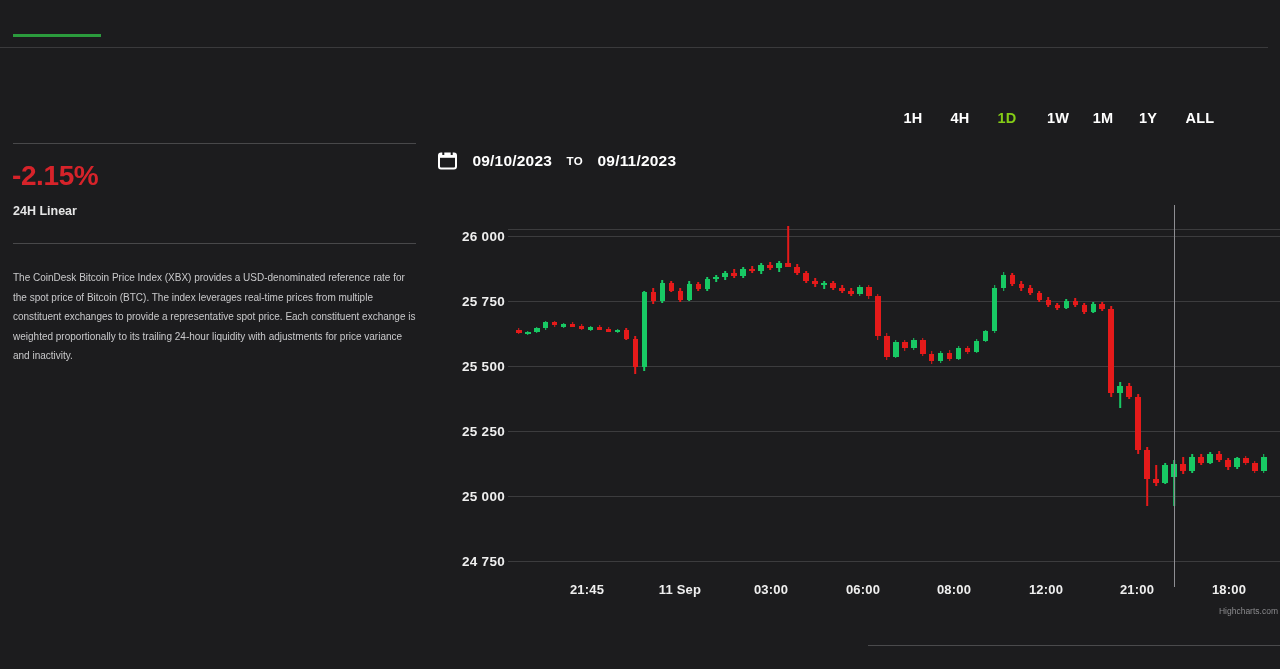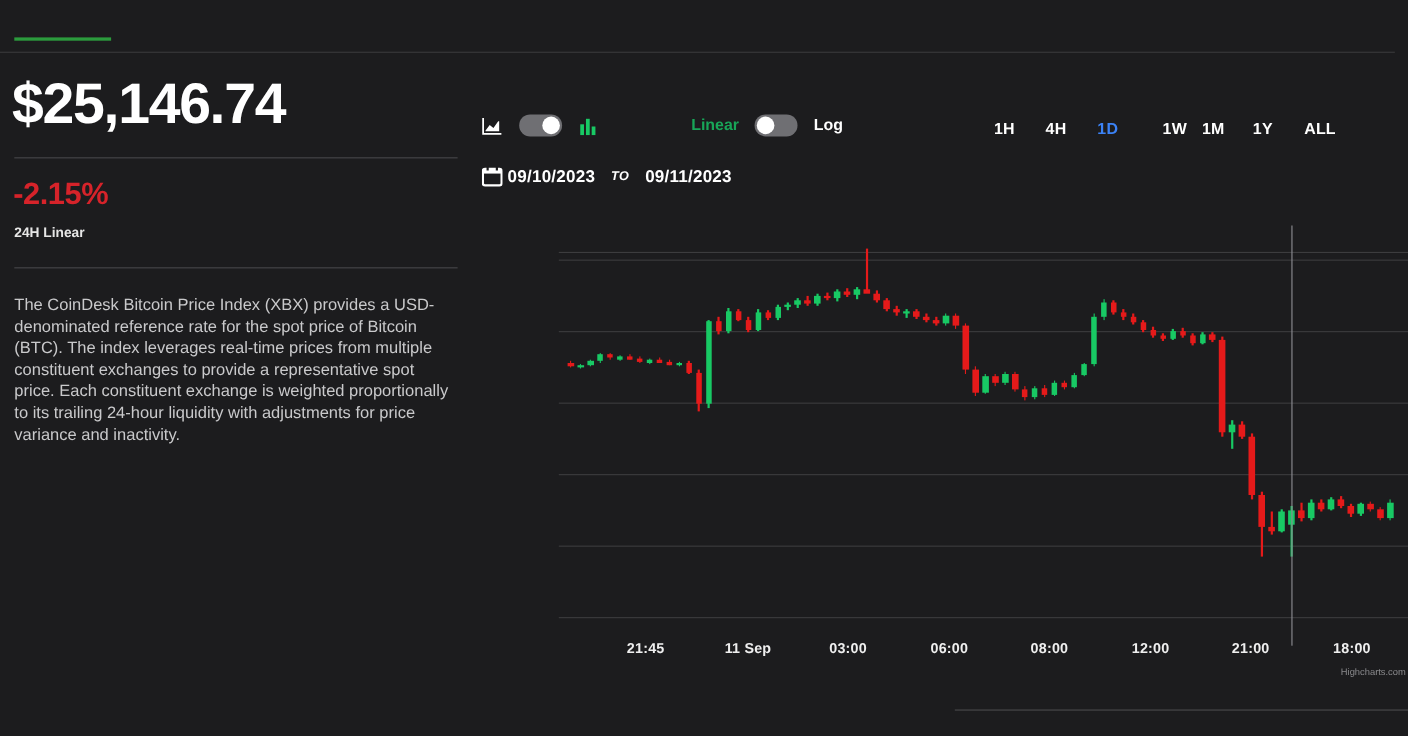--- a/index.html
+++ b/index.html
@@ -34,21 +34,21 @@
     color: #d6232a; font-size: 28px; font-weight: bold; letter-spacing: -.4px;
   }
   .change-label {
     position: absolute; left: 13px; top: 204px;
     color: #e6e6e6; font-size: 12.5px; font-weight: bold;
   }
   .rule-2 { position: absolute; left: 13px; top: 243px; width: 403px; height: 1px; background: #48484a; }
 
   .desc {
     position: absolute; left: 13px; top: 268px; width: 404px;
-    color: #c9c9cb; font-size: 15px; line-height: 19.6px;
+    color: #c9c9cb; font-size: 10px; line-height: 19.6px;
   }
 
   
   #right { position: absolute; left: 430px; top: 0; width: 850px; height: 669px; }
 
   .toolbar-row { position: absolute; }
   .row1 { left: 8px; top: 104px; height: 32px; }
 
   .icon-area { width: 19px; height: 17px; display: inline-block; vertical-align: middle; }
   .icon-bars { width: 15px; height: 17px; display: inline-block; vertical-align: middle; }
@@ -71,21 +71,21 @@
   .row2 { left: 8px; top: 151px; height: 26px; }
   .cal-icon { width: 19px; height: 19px; display: inline-block; vertical-align: middle; }
   .date-txt { color: #ffffff; font-size: 15.5px; font-weight: bold; vertical-align: middle; display: inline-block; letter-spacing: .2px; }
   .to-txt { color: #ffffff; font-size: 11.5px; font-weight: bold; vertical-align: middle; display: inline-block; letter-spacing: .4px; }
 
   .ranges { position: absolute; left: 466px; top: 108px; }
   .range-btn {
     display: inline-block; color: #ffffff; font-size: 14.5px; font-weight: bold;
     padding: 2px 0; text-align: center; letter-spacing: .2px;
   }
-  .range-btn.active { color: #3b82f6; }
+  .range-btn.active { color: #84cc16; }
 
   
   #chart { position: absolute; left: 0px; top: 205px; width: 850px; height: 410px; }
   .ylab {
     position: absolute; right: 0; color: #efefef; font-size: 13.5px; font-weight: bold;
     text-align: right; letter-spacing: .3px; transform: translateY(-50%);
   }
   .ycol { position: absolute; left: 8px; top: 0; width: 67px; height: 410px; }
   .plot { position: absolute; left: 78px; top: 0; width: 772px; height: 382px; }
   .gridline { position: absolute; left: 0; width: 772px; height: 1px; background: #3c3c3e; }
@@ -109,84 +109,65 @@
 </head>
 <body>
 
 <div id="app">
 
   <div id="left">
 
     <div class="tab-underline"></div>
     <div class="tabbar-rule"></div>
 
-    <div class="price">$25,146.74</div>
     <div class="rule-1"></div>
 
     <div class="change">-2.15%</div>
     <div class="change-label">24H Linear</div>
     <div class="rule-2"></div>
 
     <div class="desc">The CoinDesk Bitcoin Price Index (XBX) provides a USD-denominated reference rate for the spot price of Bitcoin (BTC). The index leverages real-time prices from multiple constituent exchanges to provide a representative spot price. Each constituent exchange is weighted proportionally to its trailing 24-hour liquidity with adjustments for price variance and inactivity.</div>
   </div>
 
   <div id="right">
 
-    <div class="toolbar-row row1">
-      <span class="icon-area">
-        <svg viewBox="0 0 19 17" width="19" height="17">
-          <path d="M1.2 1.2 V15.8 H17.8" fill="none" stroke="#ffffff" stroke-width="1.6"></path>
-          <path d="M3.4 12.6 L7.2 7.6 L10.6 10.4 L14.9 4.2 L15.8 4.2 L15.8 13.4 L3.4 13.4 Z" fill="#ffffff"></path>
-        </svg>
-      </span>
-
-      <span class="switch on" style="margin-left:11px;">
-        <span class="knob"></span>
-      </span>
-
-      <span class="icon-bars" style="margin-left:11px;">
-        <svg viewBox="0 0 15 17" width="15" height="17">
-          <rect x="0.5" y="7" width="3.4" height="10" fill="#18c964"></rect>
-          <rect x="5.7" y="2" width="3.4" height="15" fill="#18c964"></rect>
-          <rect x="10.9" y="9" width="3.4" height="8" fill="#18c964"></rect>
-        </svg>
-      </span>
-
-      <span class="tgl-text tgl-green" style="margin-left:82px;">Linear</span>
-      <span class="switch off" style="margin-left:10px;">
-        <span class="knob"></span>
-      </span>
-      <span class="tgl-text tgl-white" style="margin-left:10px;">Log</span>
-    </div>
 
     <div class="toolbar-row row2">
       <span class="cal-icon">
         <svg viewBox="0 0 19 19" width="19" height="19">
           <rect x="1" y="2.6" width="17" height="15" rx="2" fill="none" stroke="#ffffff" stroke-width="2"></rect>
           <rect x="1" y="2.6" width="17" height="4.2" fill="#ffffff"></rect>
           <rect x="4.3" y="0.6" width="2" height="3.4" fill="#1c1c1e"></rect>
           <rect x="12.7" y="0.6" width="2" height="3.4" fill="#1c1c1e"></rect>
         </svg>
       </span>
-      <span class="date-txt" style="">09/10/2023</span>
-      <span class="to-txt" style="margin-left:10px;font-style:italic;">TO</span>
+      <span class="date-txt" style="margin-left:11px;">09/10/2023</span>
+      <span class="to-txt" style="margin-left:10px;">TO</span>
       <span class="date-txt" style="margin-left:10px;">09/11/2023</span>
     </div>
 
     <div class="ranges">
         <span class="range-btn" style="position: absolute; left: 0px; width: 34px;">1H</span>
         <span class="range-btn" style="position: absolute; left: 47px; width: 34px;">4H</span>
         <span class="range-btn active" style="position: absolute; left: 94px; width: 34px;">1D</span>
-        <span class="range-btn" style="position: absolute; left: 154px; width: 36px;">1W</span>
+        <span class="range-btn" style="position: absolute; left: 144px; width: 36px;">1W</span>
         <span class="range-btn" style="position: absolute; left: 189px; width: 36px;">1M</span>
         <span class="range-btn" style="position: absolute; left: 235px; width: 34px;">1Y</span>
         <span class="range-btn" style="position: absolute; left: 282px; width: 44px;">ALL</span>
       </div>
 
     <div id="chart">
+      <div class="ycol">
+          <div class="ylab" style="top: 31.1837px;">26 000</div>
+          <div class="ylab" style="top: 96.1497px;">25 750</div>
+          <div class="ylab" style="top: 161.116px;">25 500</div>
+          <div class="ylab" style="top: 226.082px;">25 250</div>
+          <div class="ylab" style="top: 291.048px;">25 000</div>
+          <div class="ylab" style="top: 356.014px;">24 750</div>
+        </div>
       <div class="plot">
           <div class="gridline" style="top: 31px;"></div>
           <div class="gridline" style="top: 96px;"></div>
           <div class="gridline" style="top: 161px;"></div>
           <div class="gridline" style="top: 226px;"></div>
           <div class="gridline" style="top: 291px;"></div>
           <div class="gridline" style="top: 356px;"></div>
           <div class="gridline" style="top: 24px;"></div>
           <div class="candle down" style="left: 7.9893px; top: 0px; width: 5.56558px; height: 382px;">
             <div class="wick" style="top: 122.656px; height: 5.97687px;"></div>

